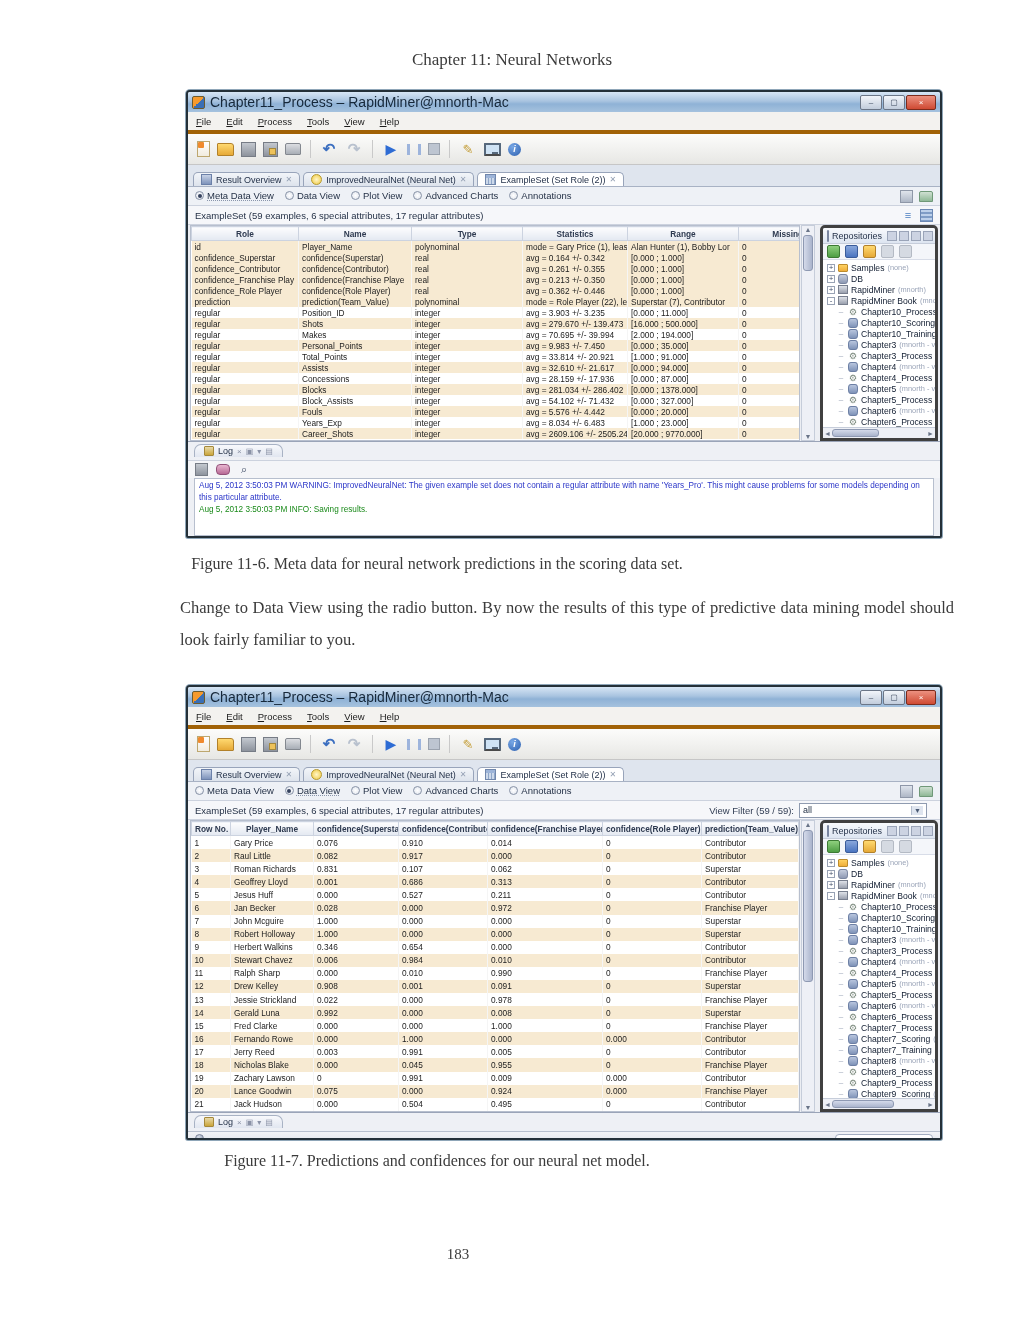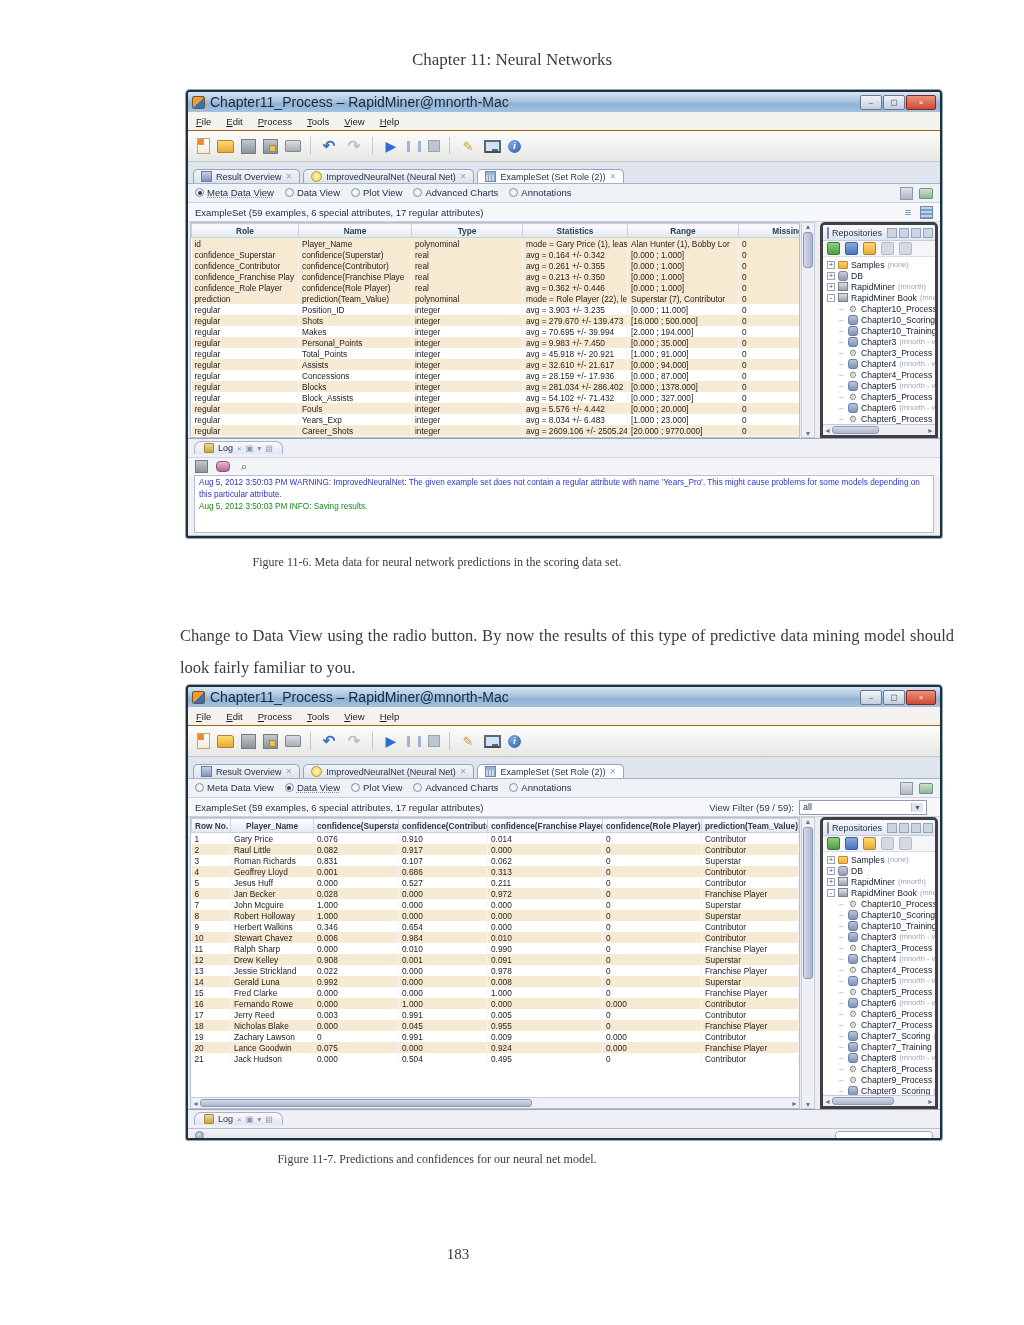--- a/index.html
+++ b/index.html
@@ -1,24 +1,24 @@
 <!DOCTYPE html>
 <html><head>
 <meta charset="utf-8">
 <style>
   html,body{margin:0;padding:0;}
   body{width:1024px;height:1325px;background:#ffffff;position:relative;
        font-family:"Liberation Sans",sans-serif;color:#222;}
   .serif{font-family:"Liberation Serif",serif;color:#3b3b3b;}
 
   .page-header{position:absolute;top:50px;left:0;width:1024px;text-align:center;font-size:17px;}
-  .caption{position:absolute;left:0;width:874px;text-align:center;font-size:12px;}
+  .caption{position:absolute;left:0;width:874px;text-align:center;font-size:16px;}
   #caption1{top:555px;}
   #caption2{top:1152px;}
-  .bodytext{position:absolute;left:180px;top:620px;width:774px;font-size:16.5px;line-height:32px;text-align:justify;}
+  .bodytext{position:absolute;left:180px;top:592px;width:774px;font-size:16.5px;line-height:32px;text-align:justify;}
   .page-num{position:absolute;top:1246px;left:0;width:916px;text-align:center;font-size:15px;}
 
   
   .window{position:absolute;left:186px;width:756px;background:#eceef3;
           border:2px solid #243038;border-radius:4px 4px 2px 2px;box-sizing:border-box;
           box-shadow:0 0 0 1px #8fa6b8;display:flex;flex-direction:column;overflow:hidden;}
   #win1{top:90px;height:448px;}
   #win2{top:685px;height:455px;}
 
   .titlebar{height:20px;flex:0 0 20px;display:flex;align-items:center;gap:5px;padding:0 4px;
@@ -27,21 +27,21 @@
             background:linear-gradient(135deg,#f59a2d 50%,#3a6fb5 50%);border:1px solid #6b5a2d;}
   .title-text{flex:1;white-space:nowrap;overflow:hidden;}
   .winbtns{display:flex;gap:1px;}
   .wbtn{width:20px;height:13px;border:1px solid #6b7687;border-radius:2px;
         background:linear-gradient(#f2f5fa,#c2cddc);display:flex;align-items:center;justify-content:center;
         font-size:8px;color:#38455a;}
   .wbtn.close{width:28px;background:linear-gradient(#ec9180,#cf4a33);color:#fff;border-color:#7c2b1c;}
   .wbtn.min::before{content:"\2013";} .wbtn.max::before{content:"\25A2";} .wbtn.close::before{content:"\00D7";}
 
   .menubar{flex:0 0 16px;display:flex;align-items:center;gap:15px;padding:1px 8px;background:#f3f2ef;
-           border-bottom:1px solid #a16207;font-size:9.5px;color:#1c1c1c;}
+           border-bottom:4px solid #a16207;font-size:9.5px;color:#1c1c1c;}
   .menu-item{display:inline-block;}
   .menu-item::first-letter{text-decoration:underline;}
 
   .toolbar{flex:0 0 30px;display:flex;align-items:center;gap:7px;padding:0 9px;
            background:linear-gradient(#fcfcfb,#e7e7e4);border-bottom:1px solid #c6c6c6;}
   .tb{width:18px;height:18px;display:inline-flex;align-items:center;justify-content:center;position:relative;}
   .tsep{width:1px;height:18px;background:#c9c9c9;margin:0 2px;}
   .i-new{width:11px;height:14px;background:linear-gradient(#ffffff,#f1ecdf);border:1px solid #bda76f;}
   .i-new::after{content:"";position:absolute;left:0;top:0;width:6px;height:6px;background:#f08a2d;border-radius:1px;}
   .i-open{width:15px;height:11px;background:linear-gradient(#ffd970,#e6a937);border:1px solid #b2812a;border-radius:1px 3px 1px 1px;}
@@ -355,21 +355,21 @@
               <td>Personal_Points</td>
               <td>integer</td>
               <td>avg = 9.983 +/- 7.450</td>
               <td>[0.000 ; 35.000]</td>
               <td>0</td>
             </tr>
             <tr class="white">
               <td>regular</td>
               <td>Total_Points</td>
               <td>integer</td>
-              <td>avg = 45.918 +/- 20.921</td>
+              <td>avg = 33.814 +/- 20.921</td>
               <td>[1.000 ; 91.000]</td>
               <td>0</td>
             </tr>
             <tr class="beige">
               <td>regular</td>
               <td>Assists</td>
               <td>integer</td>
               <td>avg = 32.610 +/- 21.617</td>
               <td>[0.000 ; 94.000]</td>
               <td>0</td>
@@ -658,21 +658,21 @@
   </div>
   <div class="inforow">
     <span>ExampleSet (59 examples, 6 special attributes, 17 regular attributes)</span>
     <span class="vf-label">View Filter (59 / 59):</span>
     <span class="dropdown">
       <span>all</span>
       <span class="arrow">▼</span>
     </span>
   </div>
   <div class="mainarea">
-    <div class="tablewrap" style="display:flex;flex-direction:column;">
+    <div class="tablewrap" style="display:flex;flex-direction:row;">
       <table class="t2">
           <thead>
             <tr>
               <th>Row No.</th>
               <th>Player_Name</th>
               <th>confidence(Superstar)</th>
               <th>confidence(Contributor)</th>
               <th>confidence(Franchise Player)</th>
               <th>confidence(Role Player)</th>
               <th>prediction(Team_Value)</th>

